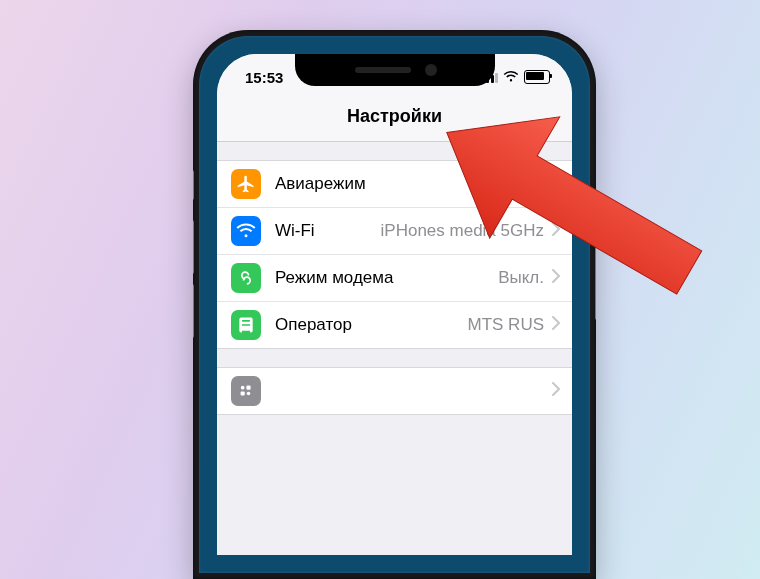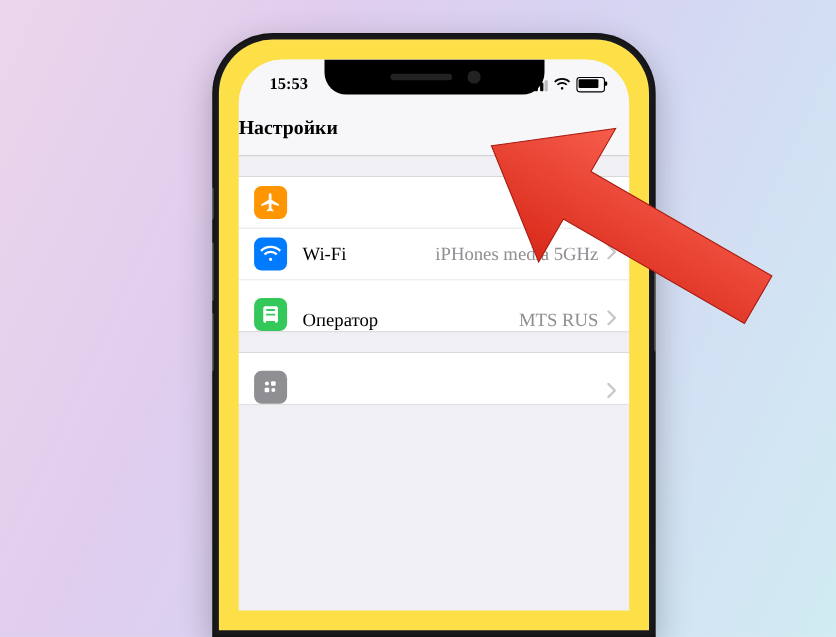--- a/index.html
+++ b/index.html
@@ -1,18 +1,18 @@
 <!DOCTYPE html>
 <html><head>
 <meta charset="utf-8">
 <style>
   html,body{margin:0;padding:0;width:760px;height:579px;font-family:-apple-system,"Helvetica Neue",Arial,sans-serif;overflow:hidden;}
   .bg{position:absolute;inset:0;background:linear-gradient(115deg,#ecd6eb 0%,#e0cdee 30%,#d6d4f2 55%,#d2e1f3 78%,#d1ecf2 100%);}
   .phone{position:absolute;left:193px;top:30px;width:403px;height:549px;border-radius:55px 55px 0 0;background:#1a1a1c;box-shadow:0 10px 30px rgba(0,0,0,.25),inset 0 0 5px rgba(0,0,0,.6);overflow:hidden;}
-  .bezel{position:absolute;inset:6px;border-radius:49px 49px 0 0;background:#fde047;box-shadow:inset 0 0 3px rgba(255,255,255,.15);font-family:Liberation Serif, serif;}
+  .bezel{position:absolute;inset:6px;border-radius:49px 49px 0 0;background:#0c4a6e;box-shadow:inset 0 0 3px rgba(255,255,255,.15);}
   .side-btn{position:absolute;background:#777;border-radius:2px;}
   .side-btn.l1{left:-3px;top:140px;width:4px;height:30px;}
   .side-btn.l2{left:-3px;top:190px;width:4px;height:54px;}
   .side-btn.l3{left:-3px;top:254px;width:4px;height:54px;}
   .side-btn.r1{right:-3px;top:200px;width:4px;height:90px;}
   .screen{position:absolute;inset:18px;border-radius:40px 40px 0 0;background:#efeff4;overflow:hidden;}
   .notch{position:absolute;top:0;left:50%;transform:translateX(-50%);width:200px;height:32px;background:#000;border-radius:0 0 20px 20px;z-index:5;}
   .notch::before{content:"";position:absolute;left:60px;top:13px;width:56px;height:6px;background:#222;border-radius:3px;}
   .notch::after{content:"";position:absolute;left:130px;top:10px;width:12px;height:12px;background:#222;border-radius:50%;}
   .status-bar{position:relative;height:46px;background:#f7f7f9;display:flex;align-items:center;justify-content:space-between;padding:0 22px 0 28px;font-size:15px;font-weight:600;color:#000;}
@@ -21,24 +21,24 @@
   .sig-bars span{width:3px;background:#000;border-radius:1px;}
   .sig-bars span:nth-child(1){height:4px;}
   .sig-bars span:nth-child(2){height:6px;}
   .sig-bars span:nth-child(3){height:8px;}
   .sig-bars span:nth-child(4){height:10px;background:#bbb;}
   .wifi-ic{width:16px;height:12px;position:relative;}
   .wifi-ic svg{display:block;}
   .batt{width:24px;height:12px;border:1.2px solid #000;border-radius:3px;position:relative;}
   .batt::after{content:"";position:absolute;right:-3px;top:3px;width:2px;height:4px;background:#000;border-radius:0 1px 1px 0;}
   .batt i{display:block;width:18px;height:8px;background:#000;margin:1px;border-radius:1px;}
-  .nav-title{background:#f7f7f9;text-align:left;font-weight:600;font-size:18px;padding:6px 0 14px;color:#000;border-bottom:1px solid #cfcfd3;}
+  .nav-title{background:#f7f7f9;text-align:center;font-weight:600;font-size:18px;padding:6px 0 14px;color:#000;border-bottom:1px solid #cfcfd3;}
   .group{margin-top:18px;background:#fff;border-top:1px solid #d8d8dc;border-bottom:1px solid #d8d8dc;}
   .row{display:flex;align-items:center;height:46px;padding:0 12px 0 14px;border-bottom:1px solid #e4e4e8;position:relative;background:#fff;}
-  .row:last-child{border-bottom:none;align-items:flex-end;}
+  .row:last-child{border-bottom:none;}
   .row.hl{background:#d9d9db;}
   .icon-sq{width:30px;height:30px;border-radius:7px;display:flex;align-items:center;justify-content:center;flex-shrink:0;margin-right:14px;color:#fff;font-size:16px;}
   .lbl{flex:0 0 auto;font-size:17px;color:#000;}
   .spacer{flex:1;}
   .val{font-size:17px;color:#8e8e93;margin-right:8px;}
   .chev{color:#c7c7cc;flex-shrink:0;}
   .switch{width:52px;height:32px;background:#e9e9eb;border-radius:16px;position:relative;}
   .switch::after{content:"";position:absolute;left:2px;top:2px;width:28px;height:28px;background:#fff;border-radius:50%;box-shadow:0 1px 2px rgba(0,0,0,.2),0 2px 4px rgba(0,0,0,.1);}
   
   .bg-orange{background:#ff9500;} .bg-blue{background:#007aff;} .bg-green{background:#34c759;}
@@ -82,32 +82,46 @@
       <div class="nav-title">Настройки</div>
 
       <div id="list-host">
           <div class="group">
             <div class="row">
               <div class="icon-sq bg-orange">
                 <svg width="20" height="20">
                   <use href="#airplane-icon"></use>
                 </svg>
               </div>
+              <span class="lbl">Авиарежим</span>
               <span class="spacer"></span>
               <div class="switch"></div>
             </div>
             <div class="row">
               <div class="icon-sq bg-blue">
                 <svg width="20" height="20">
                   <use href="#wifi-icon"></use>
                 </svg>
               </div>
               <span class="lbl">Wi-Fi</span>
               <span class="spacer"></span>
               <span class="val">iPHones media 5GHz</span>
+              <span class="chev"><svg width="8" height="14">
+                  <use href="#chev"></use>
+                </svg></span>
+            </div>
+            <div class="row">
+              <div class="icon-sq bg-green">
+                <svg width="20" height="20">
+                  <use href="#hotspot-icon"></use>
+                </svg>
+              </div>
+              <span class="lbl">Режим модема</span>
+              <span class="spacer"></span>
+              <span class="val">Выкл.</span>
               <span class="chev"><svg width="8" height="14">
                   <use href="#chev"></use>
                 </svg></span>
             </div>
             <div class="row">
               <div class="icon-sq bg-green">
                 <svg width="20" height="20">
                   <use href="#carrier-icon"></use>
                 </svg>
               </div>

